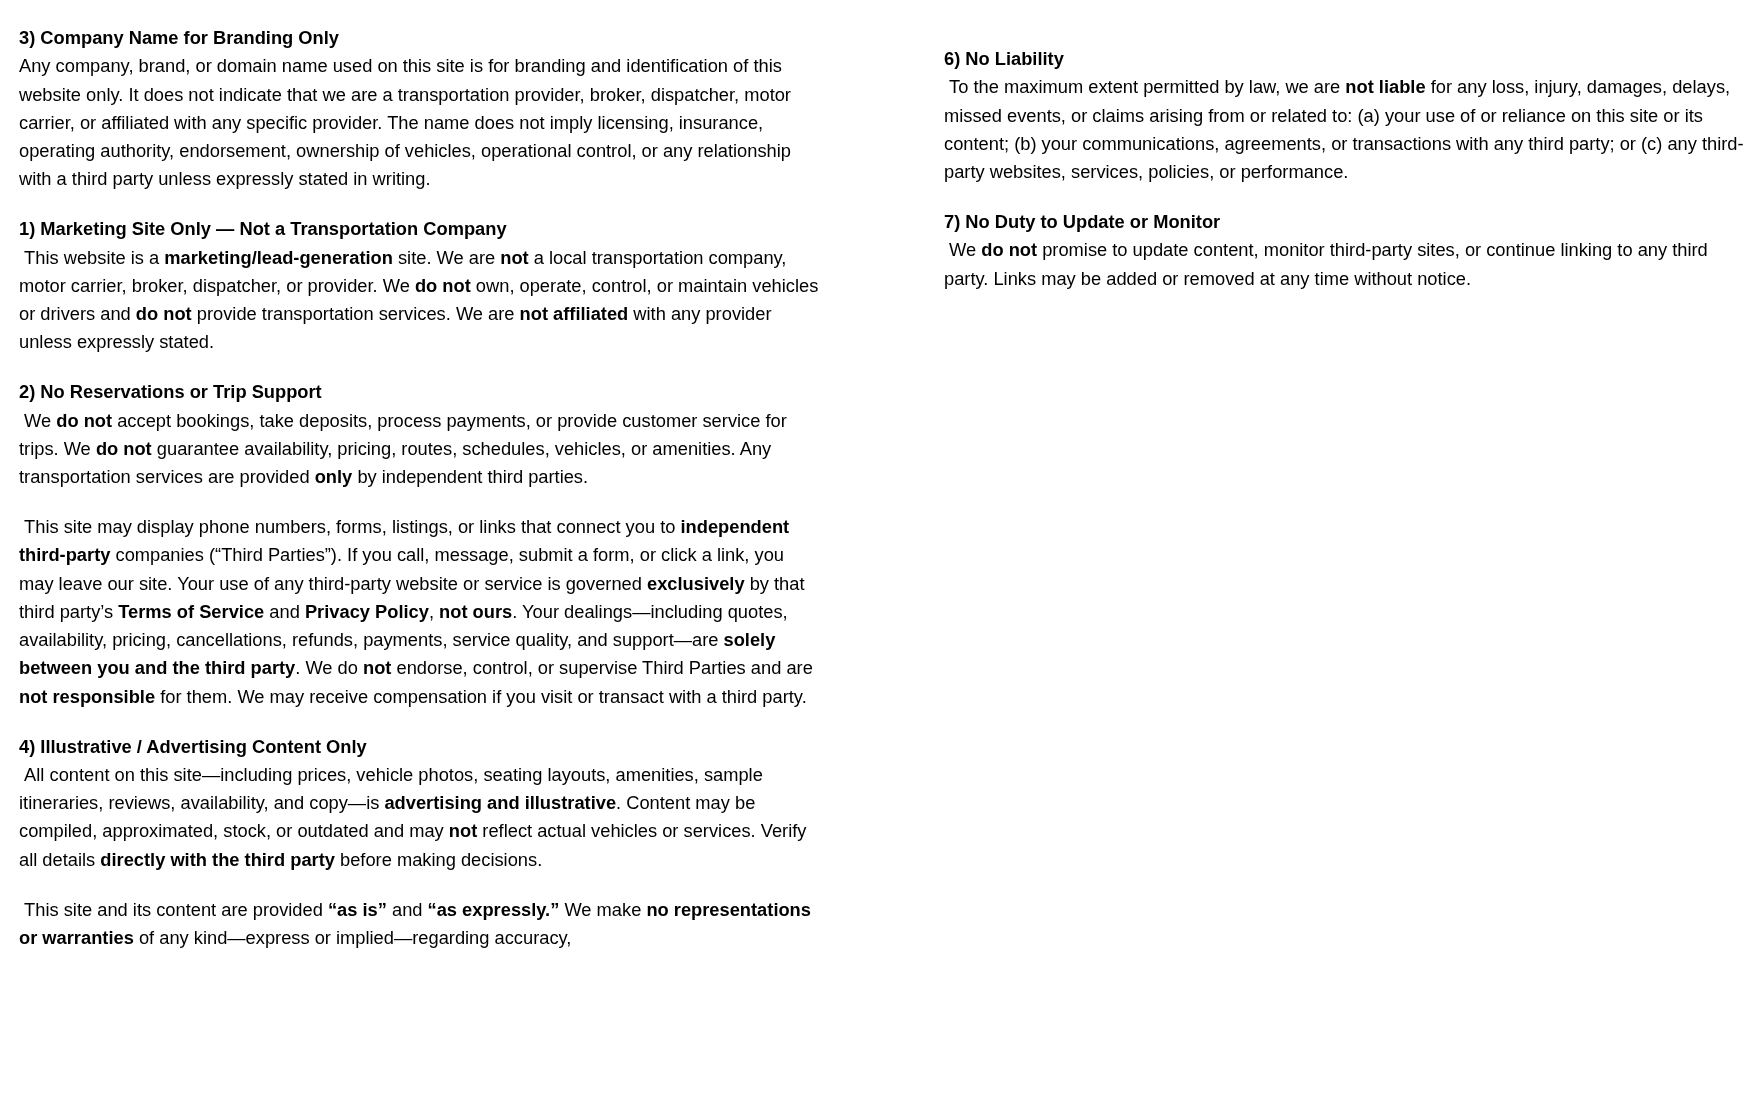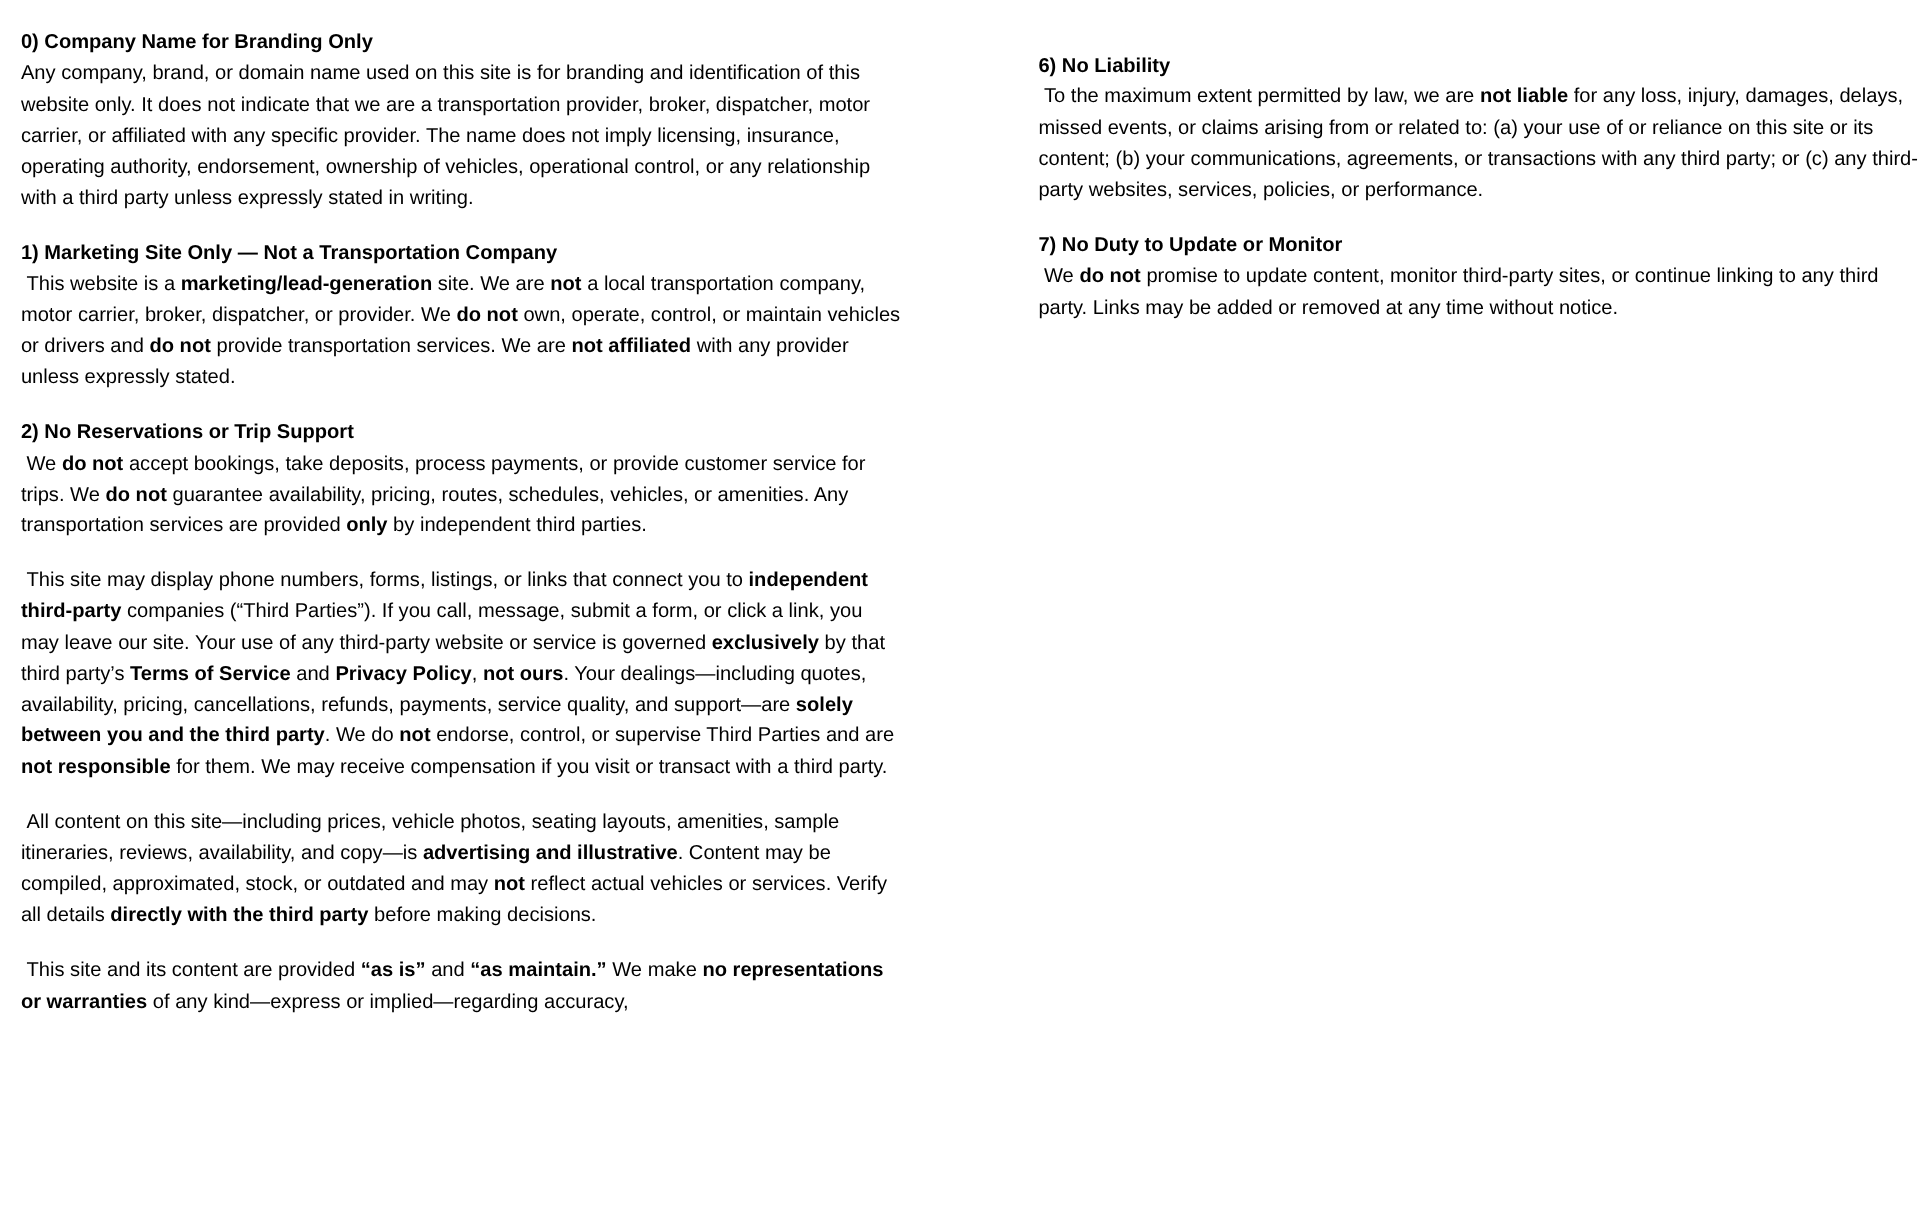--- a/index.html
+++ b/index.html
@@ -42,39 +42,40 @@
   }
   .run { font-weight: 400; }
   .run-b { font-weight: 700; margin-top: 40px; }
 </style>
 </head>
 <body>
 
 <div class="page">
   <div class="col col-left" id="col-left">
       <section class="section">
-        <h2 class="heading">0) Company Name for Branding Only</h2>
+        <h2 class="heading">3) Company Name for Branding Only</h2>
         <p class="para"><span class="run">Any company, brand, or domain name used on this site is for branding and identification of this website only. It does not indicate that we are a transportation provider, broker, dispatcher, motor carrier, or affiliated with any specific provider. The name does not imply licensing, insurance, operating authority, endorsement, ownership of vehicles, operational control, or any relationship with a third party unless expressly stated in writing.</span></p>
       </section>
       <section class="section">
         <h2 class="heading">1) Marketing Site Only — Not a Transportation Company</h2>
         <p class="para"><span class="run"> This website is a </span><span class="run run-b">marketing/lead-generation</span><span class="run"> site. We are </span><span class="run run-b">not</span><span class="run"> a local transportation company, motor carrier, broker, dispatcher, or provider. We </span><span class="run run-b">do not</span><span class="run"> own, operate, control, or maintain vehicles or drivers and </span><span class="run run-b">do not</span><span class="run"> provide transportation services. We are </span><span class="run run-b">not affiliated</span><span class="run"> with any provider unless expressly stated.</span></p>
       </section>
       <section class="section">
         <h2 class="heading">2) No Reservations or Trip Support</h2>
         <p class="para"><span class="run"> We </span><span class="run run-b">do not</span><span class="run"> accept bookings, take deposits, process payments, or provide customer service for trips. We </span><span class="run run-b">do not</span><span class="run"> guarantee availability, pricing, routes, schedules, vehicles, or amenities. Any transportation services are provided </span><span class="run run-b">only</span><span class="run"> by independent third parties.</span></p>
       </section>
       <section class="section">
         <p class="para"><span class="run"> This site may display phone numbers, forms, listings, or links that connect you to </span><span class="run run-b">independent third-party</span><span class="run"> companies (“Third Parties”). If you call, message, submit a form, or click a link, you may leave our site. Your use of any third-party website or service is governed </span><span class="run run-b">exclusively</span><span class="run"> by that third party’s </span><span class="run run-b">Terms of Service</span><span class="run"> and </span><span class="run run-b">Privacy Policy</span><span class="run">, </span><span class="run run-b">not ours</span><span class="run">. Your dealings—including quotes, availability, pricing, cancellations, refunds, payments, service quality, and support—are </span><span class="run run-b">solely between you and the third party</span><span class="run">. We do </span><span class="run run-b">not</span><span class="run"> endorse, control, or supervise Third Parties and are </span><span class="run run-b">not responsible</span><span class="run"> for them. We may receive compensation if you visit or transact with a third party.</span></p>
       </section>
       <section class="section">
+        <h2 class="heading">4) Illustrative / Advertising Content Only</h2>
         <p class="para"><span class="run"> All content on this site—including prices, vehicle photos, seating layouts, amenities, sample itineraries, reviews, availability, and copy—is </span><span class="run run-b">advertising and illustrative</span><span class="run">. Content may be compiled, approximated, stock, or outdated and may </span><span class="run run-b">not</span><span class="run"> reflect actual vehicles or services. Verify all details </span><span class="run run-b">directly with the third party</span><span class="run"> before making decisions.</span></p>
       </section>
       <section class="section">
-        <p class="para"><span class="run"> This site and its content are provided </span><span class="run run-b">“as is”</span><span class="run"> and </span><span class="run run-b">“as maintain.”</span><span class="run"> We make </span><span class="run run-b">no representations or warranties</span><span class="run"> of any kind—express or implied—regarding accuracy,</span></p>
+        <p class="para"><span class="run"> This site and its content are provided </span><span class="run run-b">“as is”</span><span class="run"> and </span><span class="run run-b">“as expressly.”</span><span class="run"> We make </span><span class="run run-b">no representations or warranties</span><span class="run"> of any kind—express or implied—regarding accuracy,</span></p>
       </section>
     </div>
   <div class="col col-right" id="col-right">
       <section class="section">
         <h2 class="heading">6) No Liability</h2>
         <p class="para"><span class="run"> To the maximum extent permitted by law, we are </span><span class="run run-b">not liable</span><span class="run"> for any loss, injury, damages, delays, missed events, or claims arising from or related to: (a) your use of or reliance on this site or its content; (b) your communications, agreements, or transactions with any third party; or (c) any third-party websites, services, policies, or performance.</span></p>
       </section>
       <section class="section">
         <h2 class="heading">7) No Duty to Update or Monitor</h2>
         <p class="para"><span class="run"> We </span><span class="run run-b">do not</span><span class="run"> promise to update content, monitor third-party sites, or continue linking to any third party. Links may be added or removed at any time without notice.</span></p>

